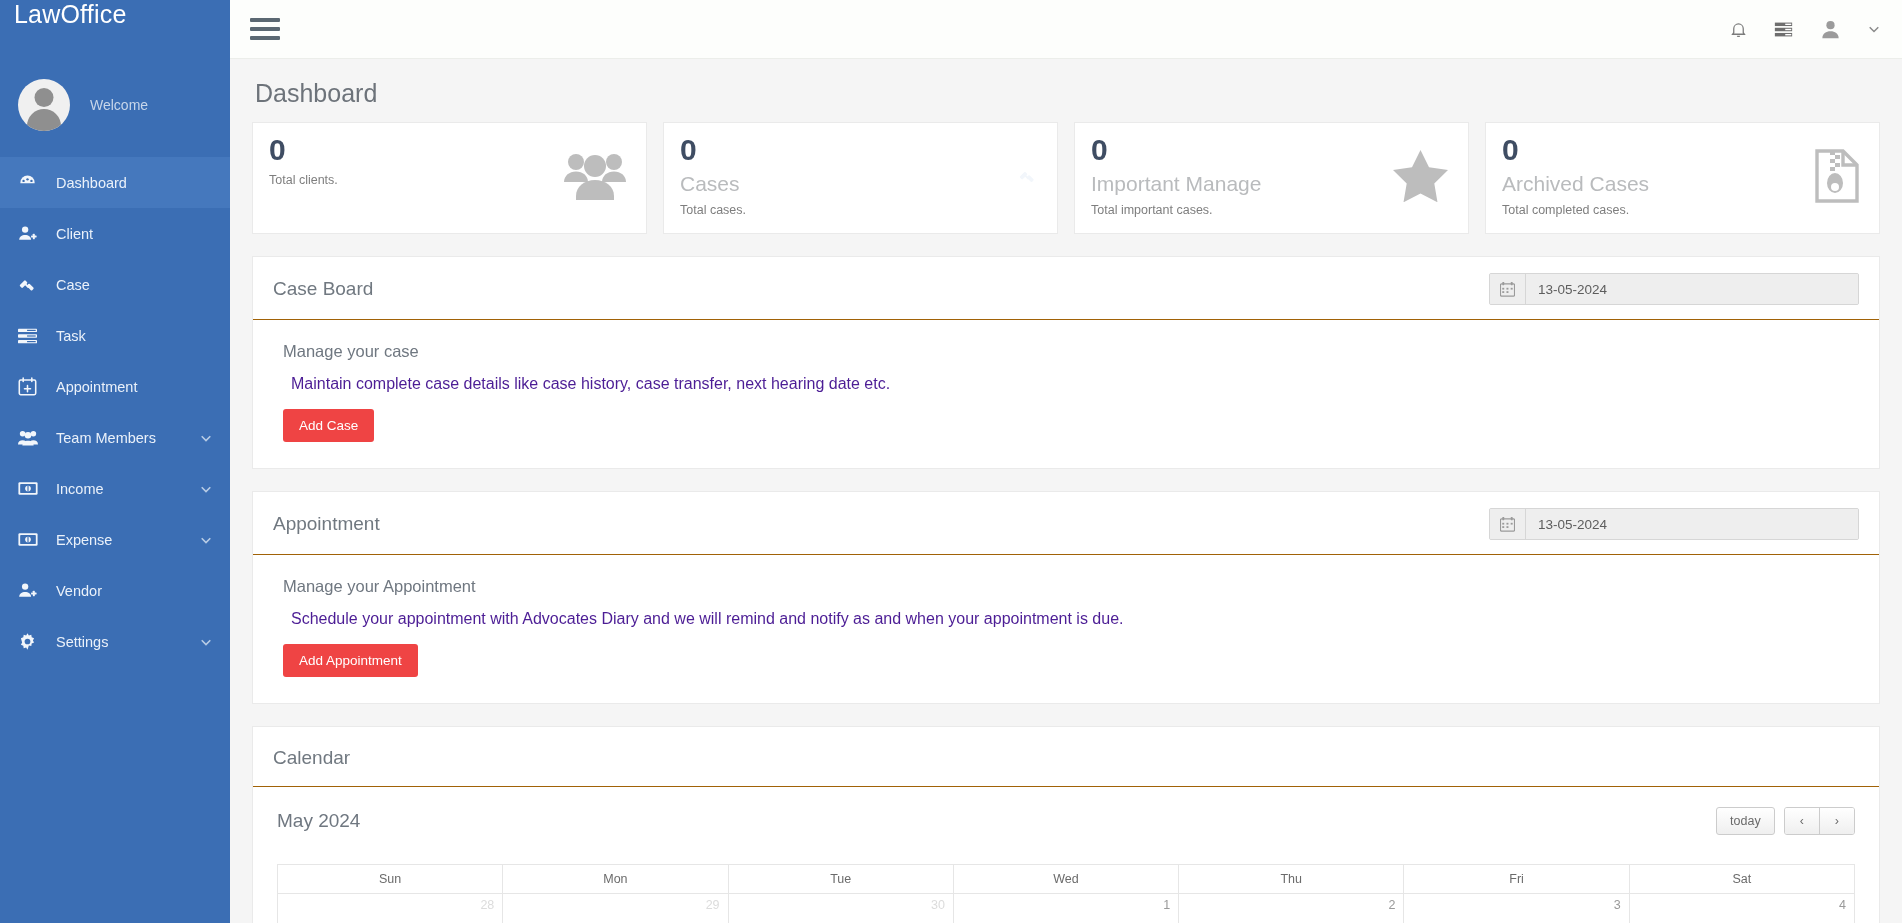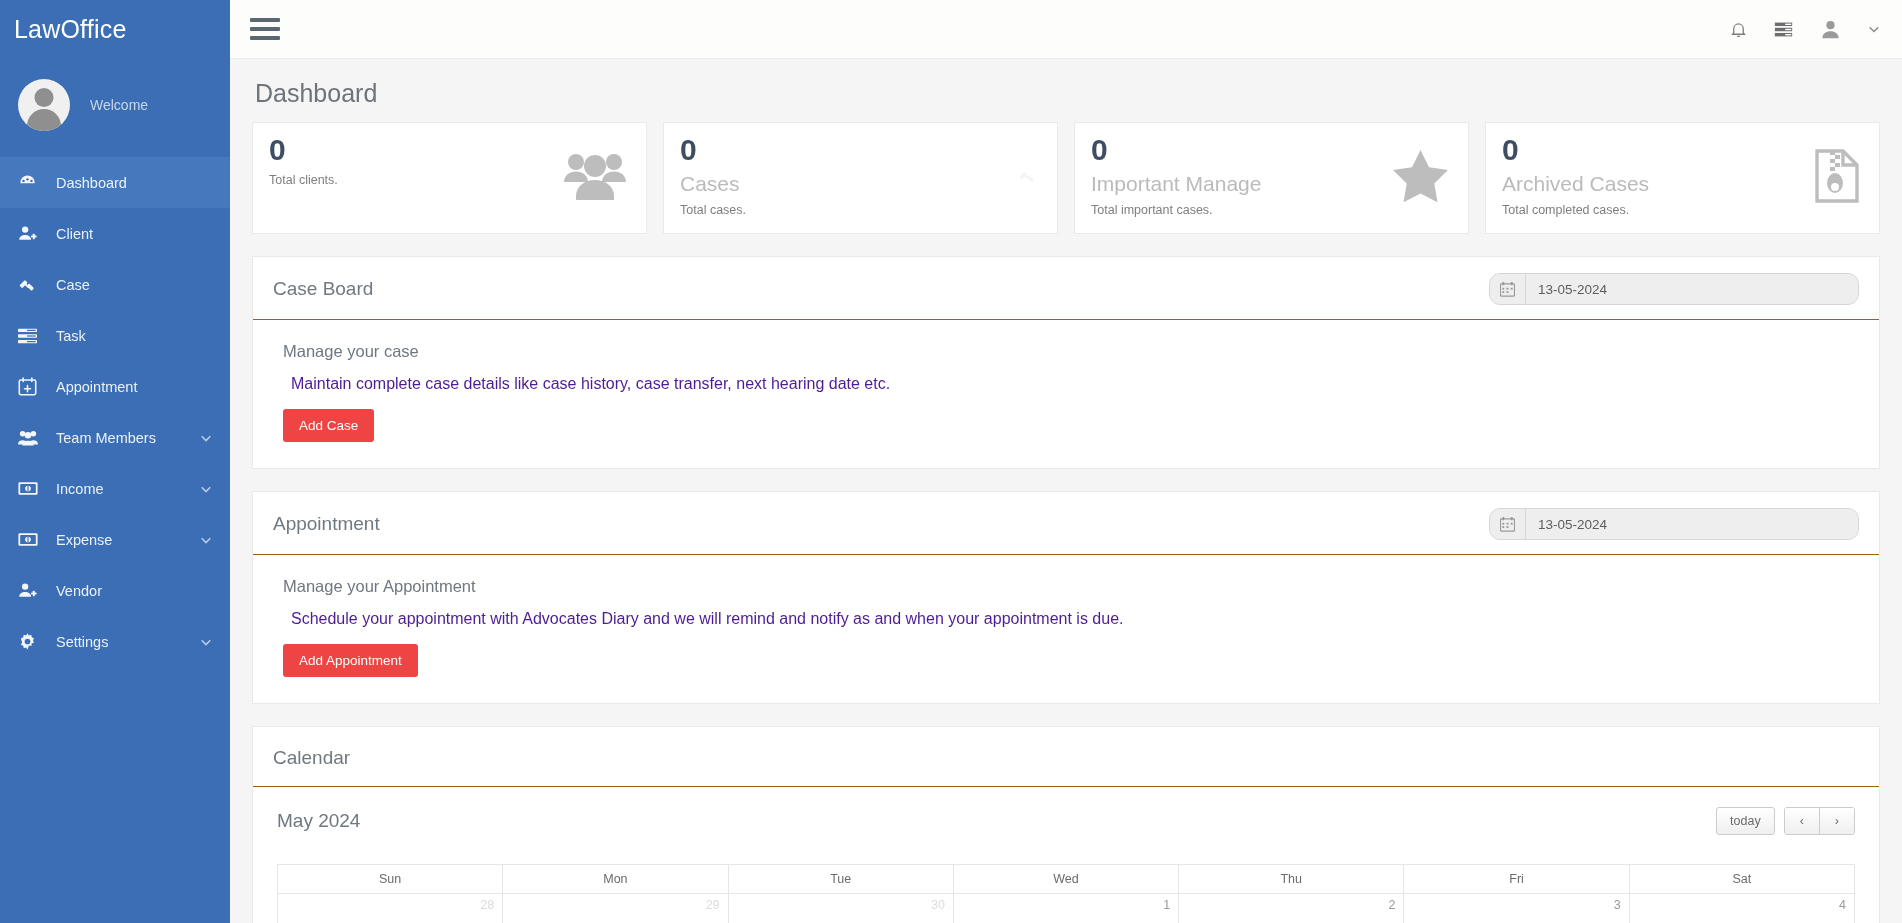--- a/index.html
+++ b/index.html
@@ -17,21 +17,20 @@
     min-width: 230px;
     height: 923px;
     background: #3b6eb4;
     color: #ffffff;
     position: relative;
     overflow: hidden;
   }
   .brand {
     height: 59px;
     display: flex;
-    align-items: center;
     padding-left: 14px;
     background: #3b6eb4;
   }
   .brand-text {
     font-size: 25px;
     color: #ffffff;
     font-weight: 400;
     letter-spacing: .2px;
   }
   .profile {
@@ -200,21 +199,21 @@
     font-weight: 400;
     flex: 1;
   }
   .date-group {
     display: flex;
     align-items: stretch;
     width: 370px;
     height: 32px;
     border: 1px solid #d6d6d6;
     background: #eeeeee;
-    border-radius: 11px;
+    border-radius: 2px;
     overflow: hidden;
   }
   .date-btn {
     width: 36px;
     display: flex; align-items: center; justify-content: center;
     background: #eeeeee;
     border-right: 1px solid #d6d6d6;
     color: #9a9a9a;
     cursor: pointer;
   }

